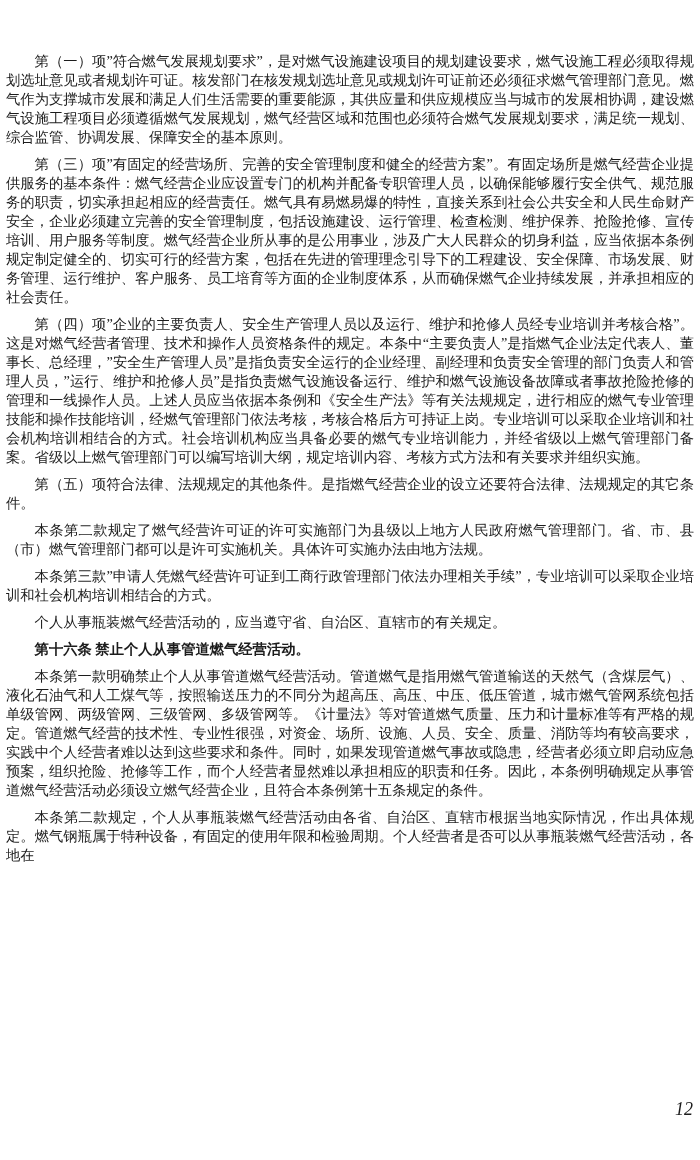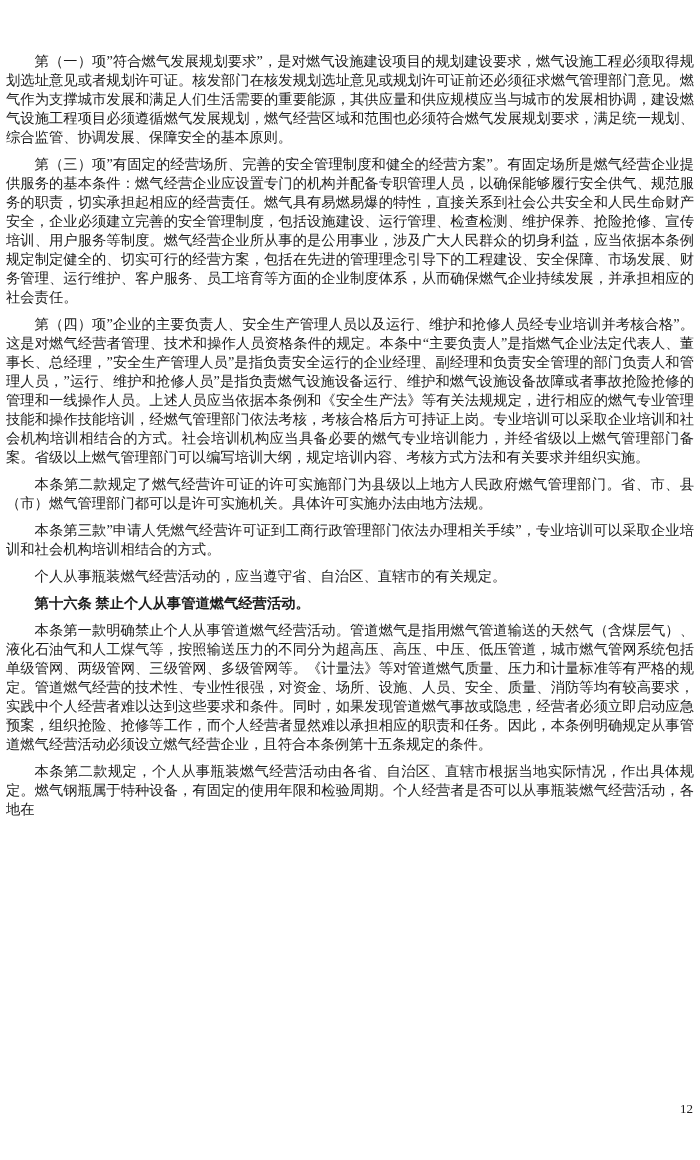--- a/index.html
+++ b/index.html
@@ -33,37 +33,39 @@
   .para.article {
     font-weight: bold;
   }
   .para .label {
     font-weight: bold;
   }
   .page-number {
     position: absolute;
     top: 1101px;
     right: 7px;
-    font-size: 13px;
+    font-size: 18px;
     line-height: 16px;
     color: #1c1c1c;
+    font-style: italic;
   }
 </style>
 </head>
 <body>
 
 <div class="page">
   <div class="doc-body" id="docBody">
   <p class="para body"><span class="ptext">第（一）项”符合燃气发展规划要求”，是对燃气设施建设项目的规划建设要求，燃气设施工程必须取得规划选址意见或者规划许可证。核发部门在核发规划选址意见或规划许可证前还必须征求燃气管理部门意见。燃气作为支撑城市发展和满足人们生活需要的重要能源，其供应量和供应规模应当与城市的发展相协调，建设燃气设施工程项目必须遵循燃气发展规划，燃气经营区域和范围也必须符合燃气发展规划要求，满足统一规划、综合监管、协调发展、保障安全的基本原则。</span></p>
 
 
   <p class="para body"><span class="ptext">第（三）项”有固定的经营场所、完善的安全管理制度和健全的经营方案”。有固定场所是燃气经营企业提供服务的基本条件：燃气经营企业应设置专门的机构并配备专职管理人员，以确保能够履行安全供气、规范服务的职责，切实承担起相应的经营责任。燃气具有易燃易爆的特性，直接关系到社会公共安全和人民生命财产安全，企业必须建立完善的安全管理制度，包括设施建设、运行管理、检查检测、维护保养、抢险抢修、宣传培训、用户服务等制度。燃气经营企业所从事的是公用事业，涉及广大人民群众的切身利益，应当依据本条例规定制定健全的、切实可行的经营方案，包括在先进的管理理念引导下的工程建设、安全保障、市场发展、财务管理、运行维护、客户服务、员工培育等方面的企业制度体系，从而确保燃气企业持续发展，并承担相应的社会责任。</span></p>
 
   <p class="para body"><span class="ptext">第（四）项”企业的主要负责人、安全生产管理人员以及运行、维护和抢修人员经专业培训并考核合格”。这是对燃气经营者管理、技术和操作人员资格条件的规定。本条中“主要负责人”是指燃气企业法定代表人、董事长、总经理，”安全生产管理人员”是指负责安全运行的企业经理、副经理和负责安全管理的部门负责人和管理人员，”运行、维护和抢修人员”是指负责燃气设施设备运行、维护和燃气设施设备故障或者事故抢险抢修的管理和一线操作人员。上述人员应当依据本条例和《安全生产法》等有关法规规定，进行相应的燃气专业管理技能和操作技能培训，经燃气管理部门依法考核，考核合格后方可持证上岗。专业培训可以采取企业培训和社会机构培训相结合的方式。社会培训机构应当具备必要的燃气专业培训能力，并经省级以上燃气管理部门备案。省级以上燃气管理部门可以编写培训大纲，规定培训内容、考核方式方法和有关要求并组织实施。</span></p>
 
+  <p class="para body"><span class="ptext">第（五）项符合法律、法规规定的其他条件。是指燃气经营企业的设立还要符合法律、法规规定的其它条件。</span></p>
 
   <p class="para body"><span class="ptext">本条第二款规定了燃气经营许可证的许可实施部门为县级以上地方人民政府燃气管理部门。省、市、县（市）燃气管理部门都可以是许可实施机关。具体许可实施办法由地方法规。</span></p>
 
   <p class="para body"><span class="ptext">本条第三款”申请人凭燃气经营许可证到工商行政管理部门依法办理相关手续”，专业培训可以采取企业培训和社会机构培训相结合的方式。</span></p>
 
   <p class="para body"><span class="ptext">个人从事瓶装燃气经营活动的，应当遵守省、自治区、直辖市的有关规定。</span></p>
 
   <p class="para article"><b class="label">第十六条</b><span class="ptext"> 禁止个人从事管道燃气经营活动。</span></p>
 
 

